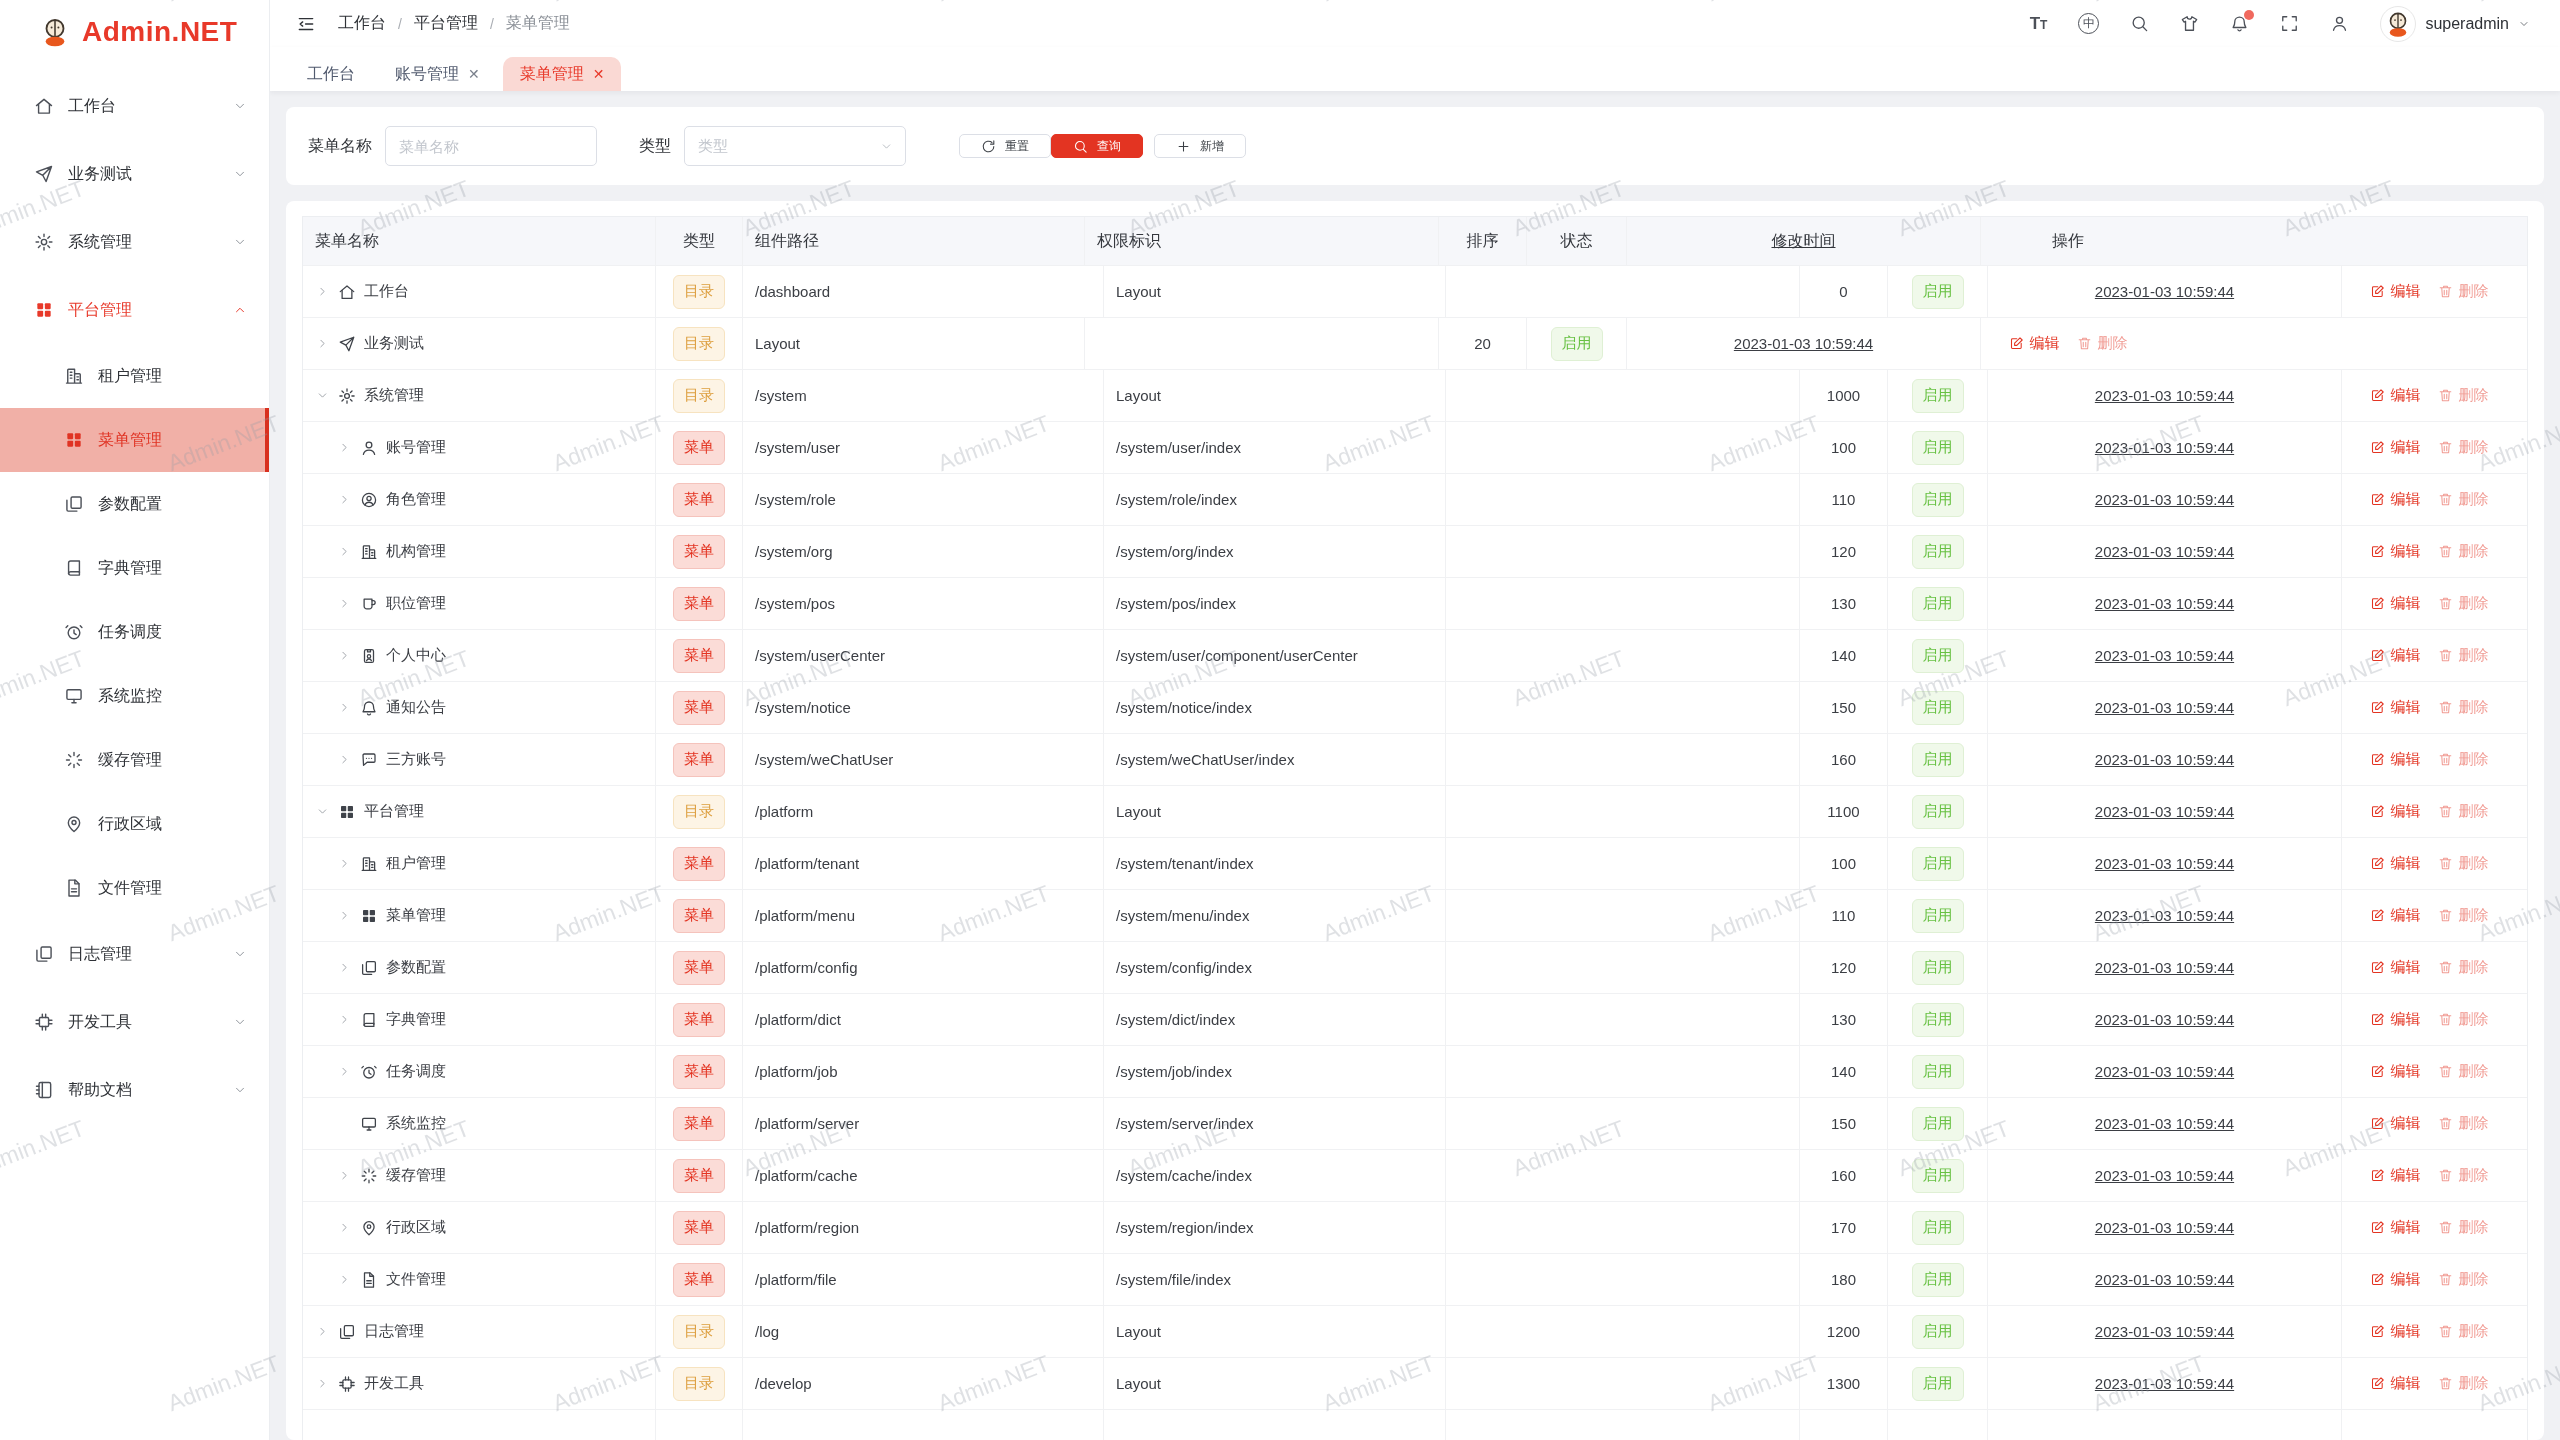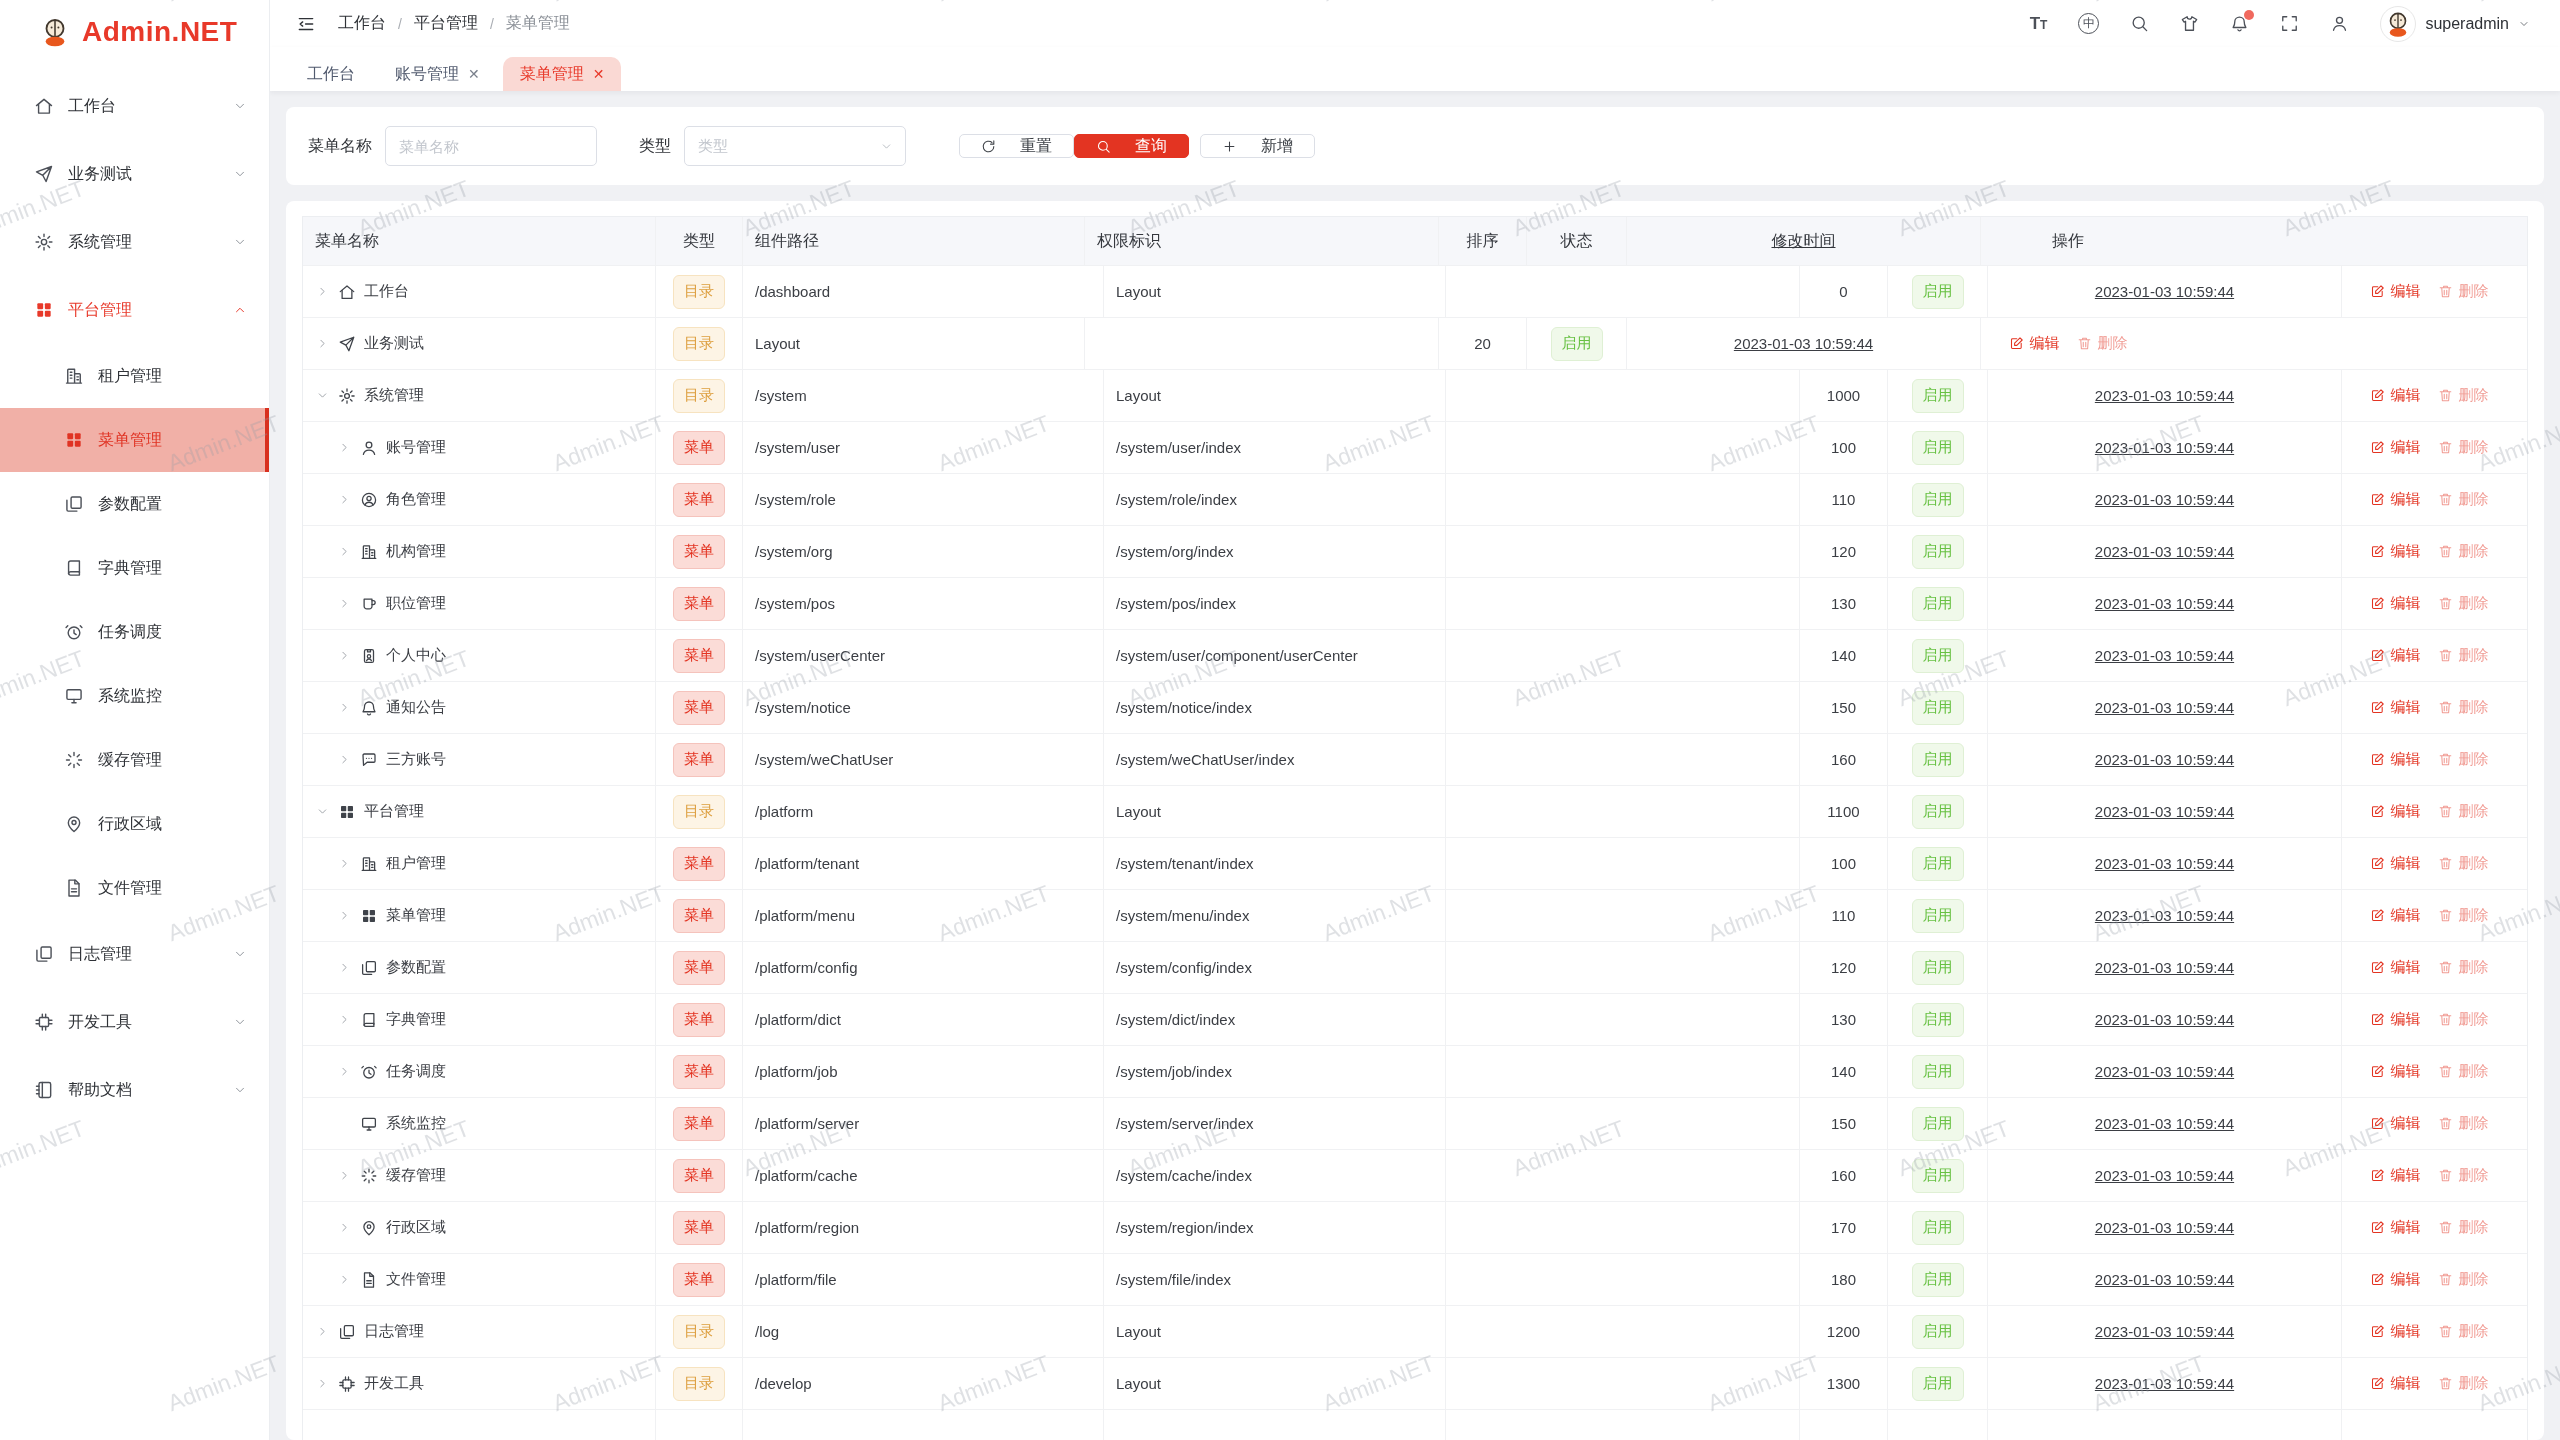--- a/index.html
+++ b/index.html
@@ -66,22 +66,22 @@
   .f-label { font-size:16px; color:#2f3237; margin-right:13px; }
   .f-input { width:212px; height:40px; border:1px solid #dcdfe6; border-radius:5px;
     padding:0 13px; font-size:15px; color:#333; outline:none;
     font-family:"Liberation Sans", sans-serif; }
   .f-input::placeholder { color:#c2c6cd; }
   .f-select { width:222px; height:40px; border:1px solid #dcdfe6; border-radius:5px;
     padding:0 12px 0 13px; font-size:15px; color:#c2c6cd; display:flex;
     align-items:center; justify-content:space-between; cursor:pointer; background:#fff; }
   .f-select .chev { font-size:13px; color:#b4b8bf; }
   .ml-big { margin-left:42px; }
-  .btn { height:24px; border-radius:5px; padding:0 21px; font-size:16px; display:inline-flex;
-    align-items:center; gap:24px; border:1px solid #dcdfe6; background:#fff; color:#3c4046;
+  .btn { height:24px; border-radius:5px; padding:0 21px; font-size:12px; display:inline-flex;
+    align-items:center; gap:9px; border:1px solid #dcdfe6; background:#fff; color:#3c4046;
     cursor:pointer; font-family:"Liberation Sans", sans-serif; }
   .btn .bic { font-size:15px; }
   .btn-reset { margin-left:53px; }
   .btn-primary { background:#e33422; border-color:#e33422; color:#fff; }
   .btn-add { margin-left:11px; }
 
   .table-card { flex:1; margin-top:16px; padding:15px 16px 0; overflow:hidden; }
   .tbl { border:1px solid #eceef1; }
   .trow, .thead { display:flex; align-items:stretch; }
   .thead { background:#f6f7fa; height:48px; font-size:16px; color:#35383e; }

